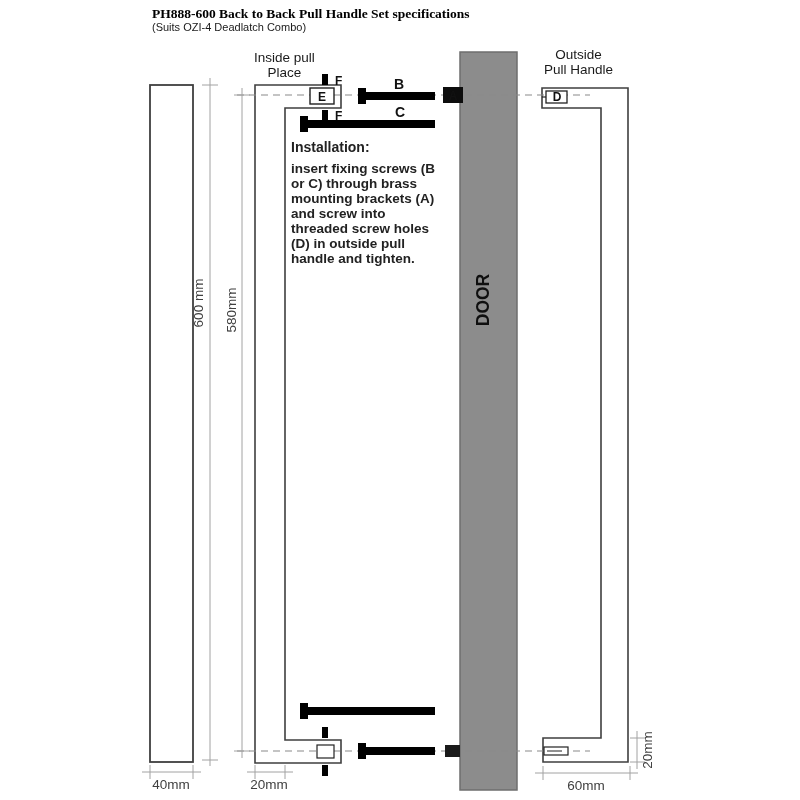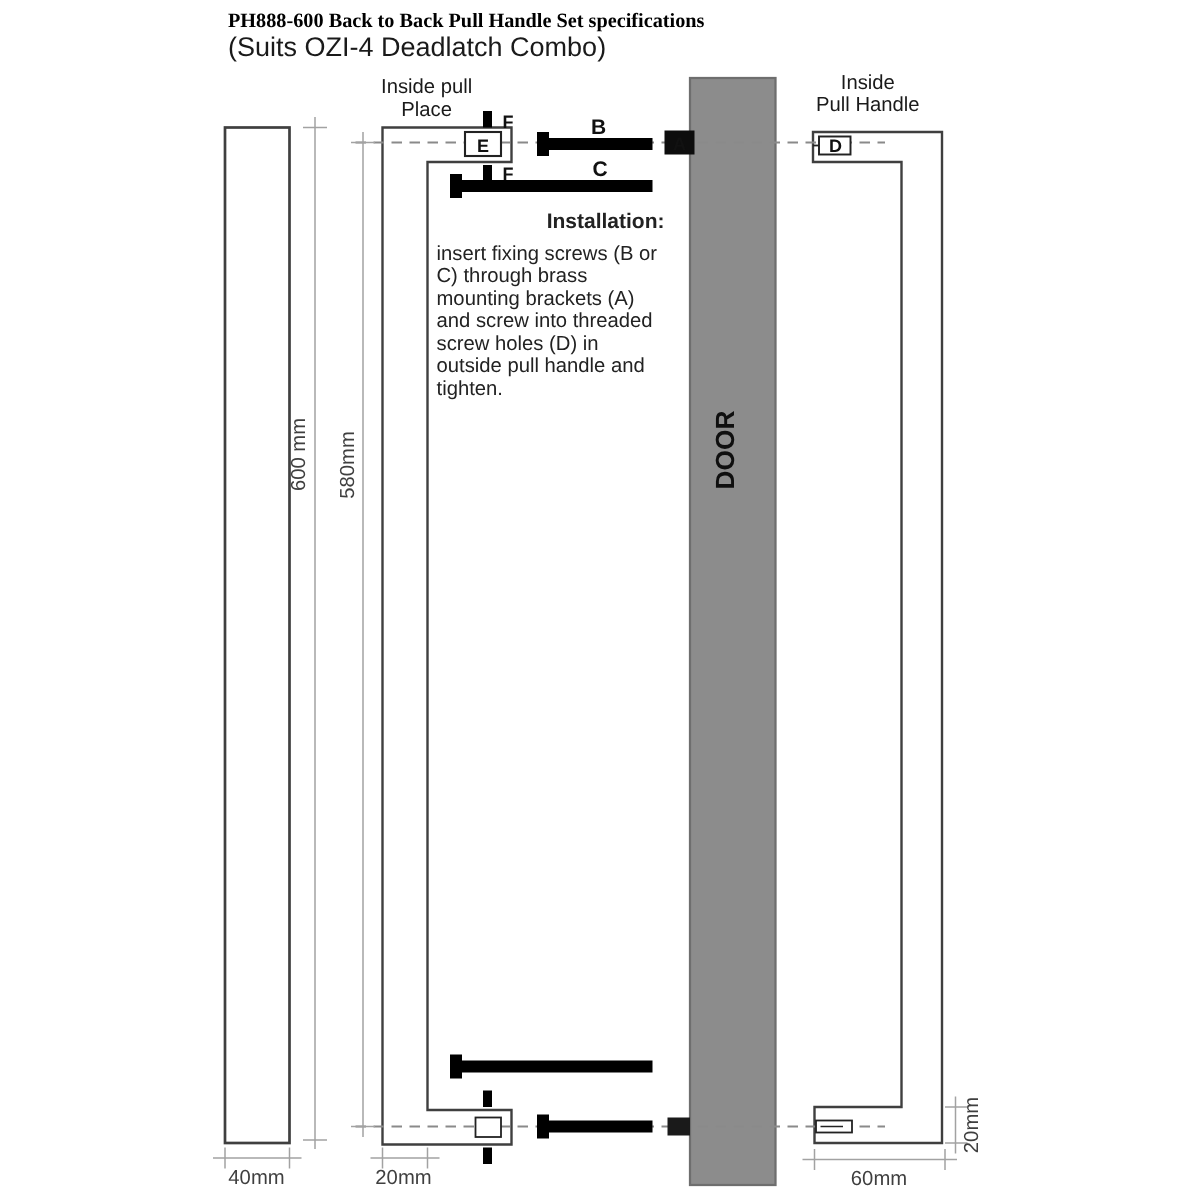--- a/index.html
+++ b/index.html
@@ -1,25 +1,25 @@
 <!DOCTYPE html>
 <html><head>
 <meta charset="utf-8">
 <style>
   html,body{margin:0;padding:0;background:#ffffff;}
   #stage{position:relative;width:800px;height:800px;background:#ffffff;overflow:hidden;
          font-family:"Liberation Sans",sans-serif;color:#111;}
   #drawing{position:absolute;left:0;top:0;}
   .ov{position:absolute;}
   .title{font-size:13.5px;font-weight:bold;color:#000;white-space:nowrap;}
-  .subtitle{font-size:18px;color:#1a1a1a;white-space:nowrap;}
+  .subtitle{font-size:11px;color:#1a1a1a;white-space:nowrap;}
   .hlabel{font-size:13.5px;line-height:15px;color:#1a1a1a;text-align:center;}
   .install{width:152px;font-size:13.5px;line-height:15px;color:#222;}
-  .install .head{font-weight:bold;font-size:14px;margin:0 0 6px 0;text-align:right;}
-  .install p{margin:0 0 15px 0;}
+  .install .head{font-weight:bold;font-size:14px;margin:0 0 6px 0;}
+  .install p{margin:0 0 15px 0;font-weight:bold;}
   svg text{font-family:"Liberation Sans",sans-serif;}
   .partletter{font-weight:bold;font-size:12px;fill:#111;}
   .screwletter{font-weight:bold;font-size:14px;fill:#111;}
   .dimtext{font-size:13.5px;fill:#3f3f3f;}
 </style>
 </head>
 <body>
 
 <div id="stage">
 
@@ -111,21 +111,21 @@
 
   <div class="ov title" style="left:152px;top:6px;font-family:Liberation Serif, serif;">PH888-600 Back to Back Pull Handle Set specifications</div>
   <div class="ov subtitle" style="left:152px;top:21px;">(Suits OZI-4 Deadlatch Combo)</div>
 
   <div class="ov hlabel" style="left:254px;top:50px;">
     <div>Inside pull</div>
     <div>Place</div>
   </div>
 
   <div class="ov hlabel" style="left:544px;top:47px;">
-    <div>Inside</div>
+    <div>Outside</div>
     <div>Pull Handle</div>
   </div>
 
   <div class="ov install" style="left:291px;top:140px;">
     <div class="head">Installation:</div>
     <p>insert fixing screws (B or C) through brass mounting brackets (A) and screw into threaded screw holes (D) in outside pull handle and tighten.</p>
   </div>
 
 </div>
 

